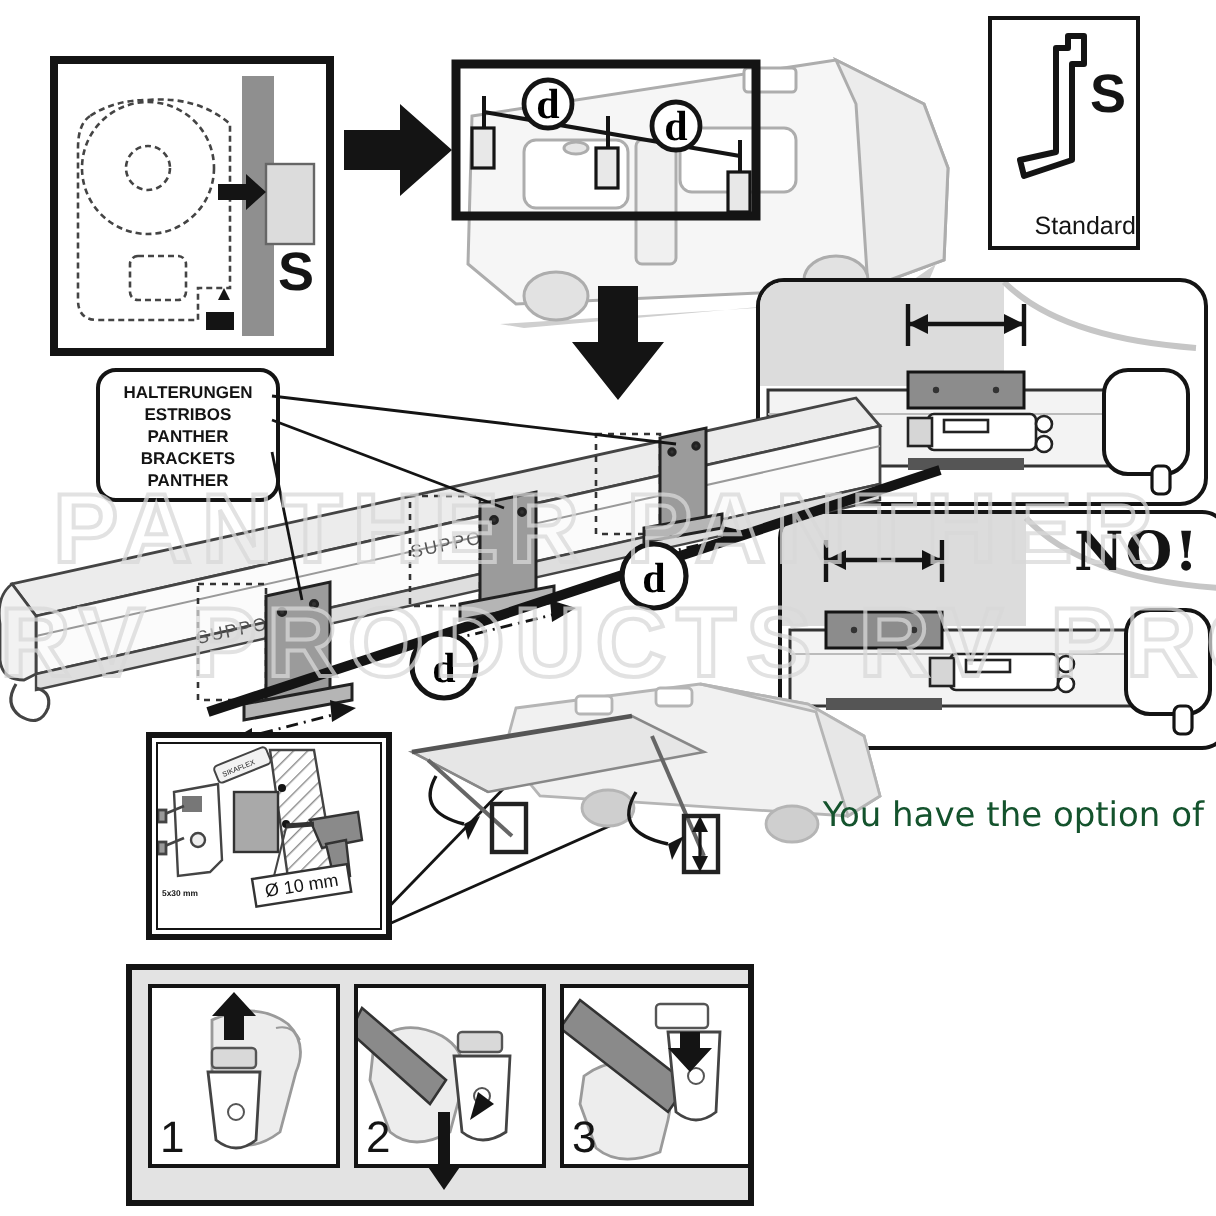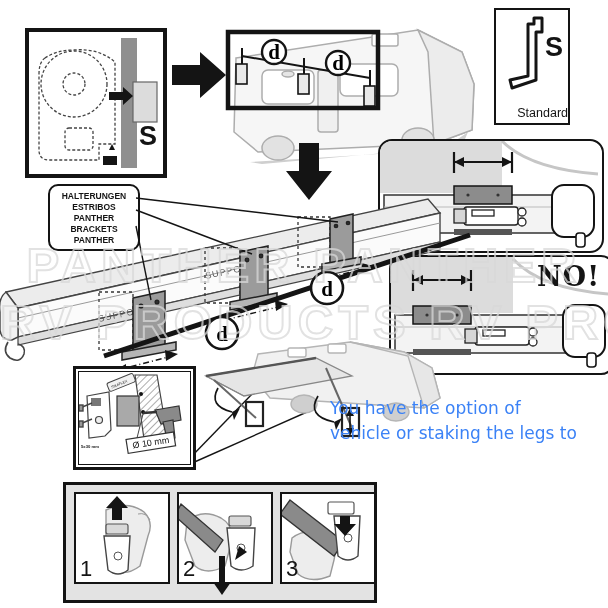--- a/index.html
+++ b/index.html
@@ -11,21 +11,21 @@
   .roundbox{position:absolute;background:#fff;border:2.5px solid #141414;border-radius:14px;overflow:hidden;}
   .callout{position:absolute;background:#fff;border:2px solid #141414;border-radius:10px;
            text-align:center;font-weight:bold;font-size:8.5px;line-height:11px;padding-top:5px;}
   .biglabel{position:absolute;font-family:"DejaVu Serif","Liberation Serif",serif;
             font-weight:800;font-size:27px;letter-spacing:1px;}
   .slabel{position:absolute;font-weight:bold;font-size:27px;font-family:"Liberation Sans",sans-serif;}
   .dtext{font-family:"Liberation Serif",serif;font-weight:bold;font-size:21px;}
   .watermark{position:absolute;left:0;width:100%;text-align:center;z-index:40;pointer-events:none;
              font-weight:bold;font-size:49px;letter-spacing:5px;white-space:nowrap;
              color:rgba(255,255,255,0);-webkit-text-stroke:2px #d9d9d9;opacity:.75;}
-  .notetext{position:absolute;text-align:left;font-size:17px;line-height:25px;color:#3b82f6;
+  .notetext{position:absolute;text-align:right;font-size:17px;line-height:25px;color:#14532d;
             font-family:"DejaVu Sans",sans-serif;}
   .stepbox{position:absolute;background:#fff;border:2.5px solid #141414;}
   .stepnum{position:absolute;left:4px;bottom:0px;font-size:22px;color:#141414;}
   svg{display:block;}
 </style>
 </head>
 <body>
 
 <div class="page">
 
@@ -315,21 +315,20 @@
       <path d="M118 60 q-12 20 16 26"></path>
       <polygon points="134,86 142,82 136,94" fill="#141414" stroke="none"></polygon>
     </g>
     <line x1="150" y1="78" x2="150" y2="96" stroke="#141414" stroke-width="1.6"></line>
     <polygon points="150,72 146,80 154,80" fill="#141414"></polygon>
     <polygon points="150,100 146,92 154,92" fill="#141414"></polygon>
   </svg>
 
   <div class="notetext" style="left:330px;top:396px;width:272px;">
     <div>You have the option of</div>
-    <div>vehicle or staking the legs to</div>
   </div>
 
   <div class="abs" style="left:63px;top:482px;width:308px;height:115px;background:#e3e3e3;border:3.5px solid #141414;">
 
     <div class="stepbox" style="left:8px;top:7px;width:92px;height:88px;">
       <svg width="92" height="88" viewBox="0 0 92 88">
         <path d="M30 16 q22 -10 38 2 q10 10 4 24 l-8 30 q-16 12 -28 2 l-6 -30 Z" fill="#ededed" stroke="#9a9a9a" stroke-width="1.4"></path>
         <path d="M62 20 q8 -2 12 6" fill="none" stroke="#9a9a9a"></path>
         <rect x="30" y="30" width="22" height="10" rx="2" fill="#d9d9d9" stroke="#555" stroke-width="1.2"></rect>
         <path d="M28 42 L54 42 L52 76 Q42 84 32 76 Z" fill="#fff" stroke="#444" stroke-width="1.4"></path>

